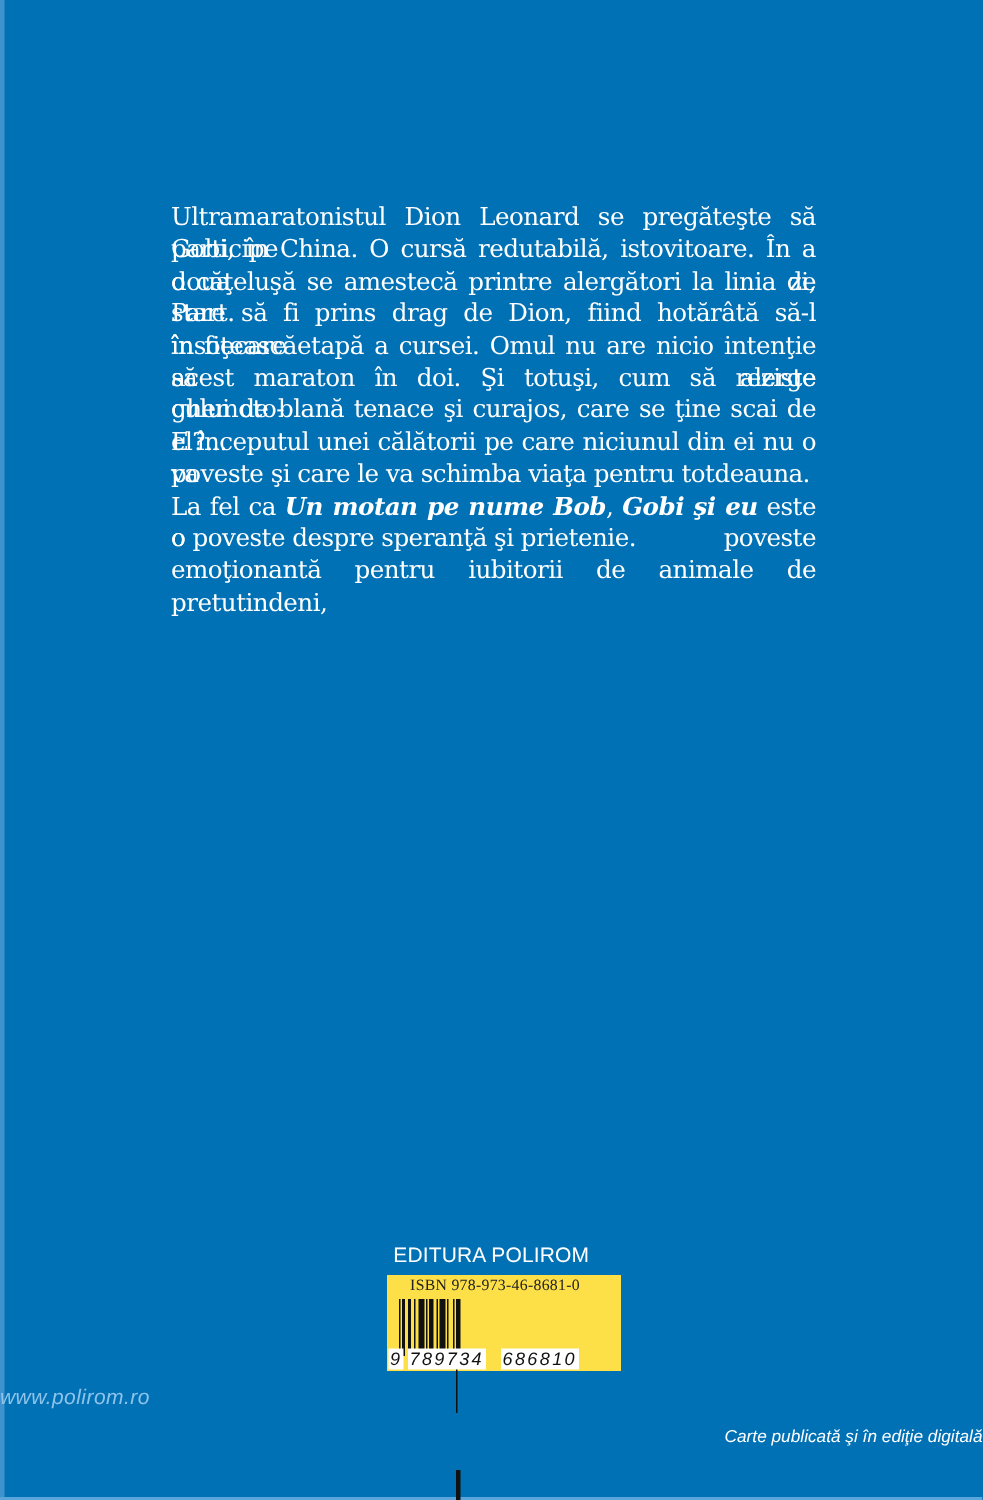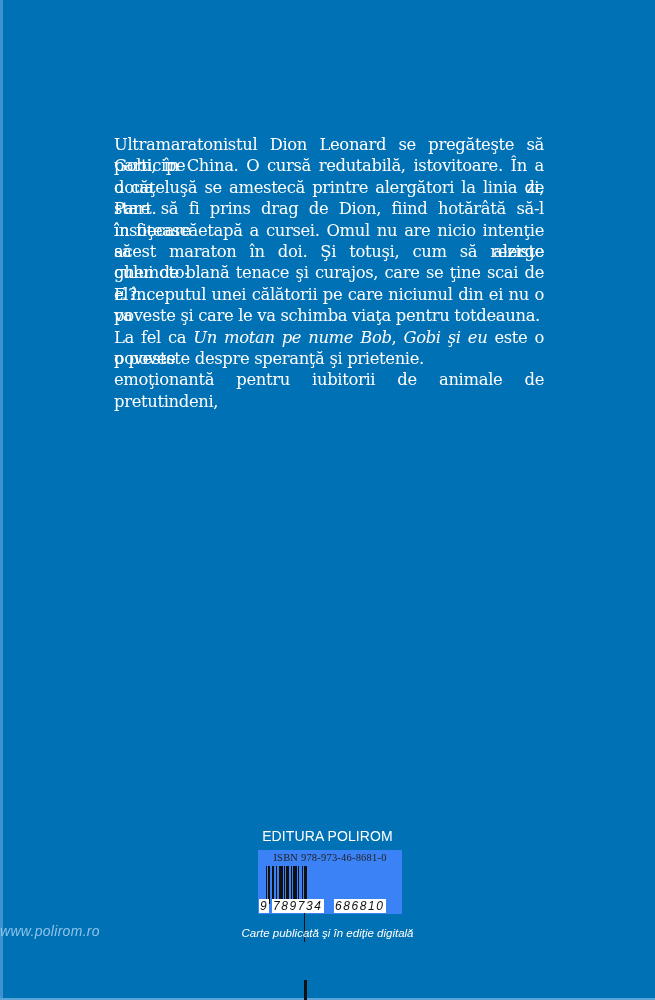--- a/index.html
+++ b/index.html
@@ -49,40 +49,41 @@
     }
     .blurb .line span.full {
       display: inline-block;
       width: 100%;
       text-align: justify;
       text-align-last: justify;
       white-space: normal;
     }
     .blurb em {
       font-style: italic;
+      font-weight: bold;
     }
     .publisher {
       position: absolute;
       left: 0;
       top: 828px;
       width: 655px;
       text-align: center;
       color: #ffffff;
       font-family: "Liberation Sans", sans-serif;
       font-weight: normal;
       font-size: 14px;
       letter-spacing: 0.1px;
     }
     .barcode-box {
       position: absolute;
       left: 258px;
       top: 850px;
-      width: 144px;
+      width: 156px;
       height: 64px;
-      background: #3b82f6;
+      background: #fde047;
     }
     .isbn-text {
       position: absolute;
       left: 0; top: 2px;
       width: 144px;
       text-align: center;
       font-family: "Liberation Serif", serif;
       font-size: 10.5px;
       color: #222;
       letter-spacing: 0.2px;
@@ -128,23 +129,23 @@
       top: 923px;
       width: 572px;
       color: #8ec3ea;
       font-family: "Liberation Sans", sans-serif;
       font-size: 14px;
       letter-spacing: 0.3px;
     }
     .digital-note {
       position: absolute;
       left: 0;
-      top: 927px;
+      top: 952px;
       width: 655px;
-      text-align: center;
+      text-align: right;
       color: #ffffff;
       font-family: "Liberation Sans", sans-serif;
       font-size: 11.5px;
     }
   </style>
 </head>
 <body>
 
 
 

